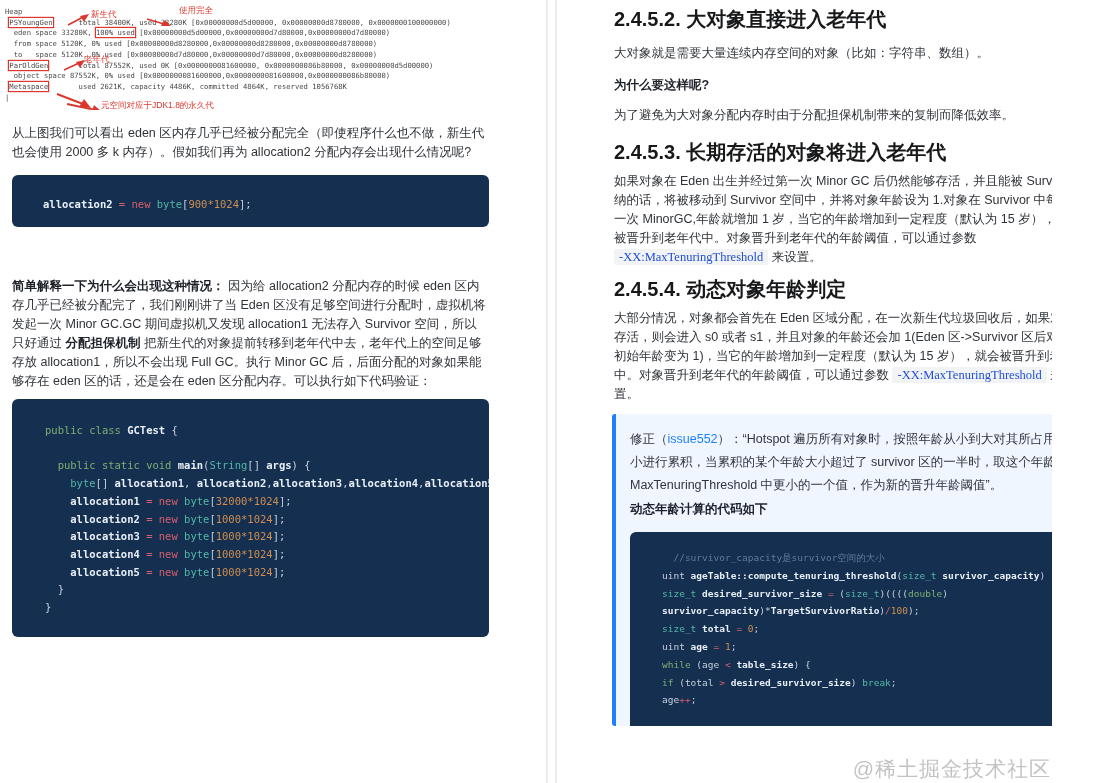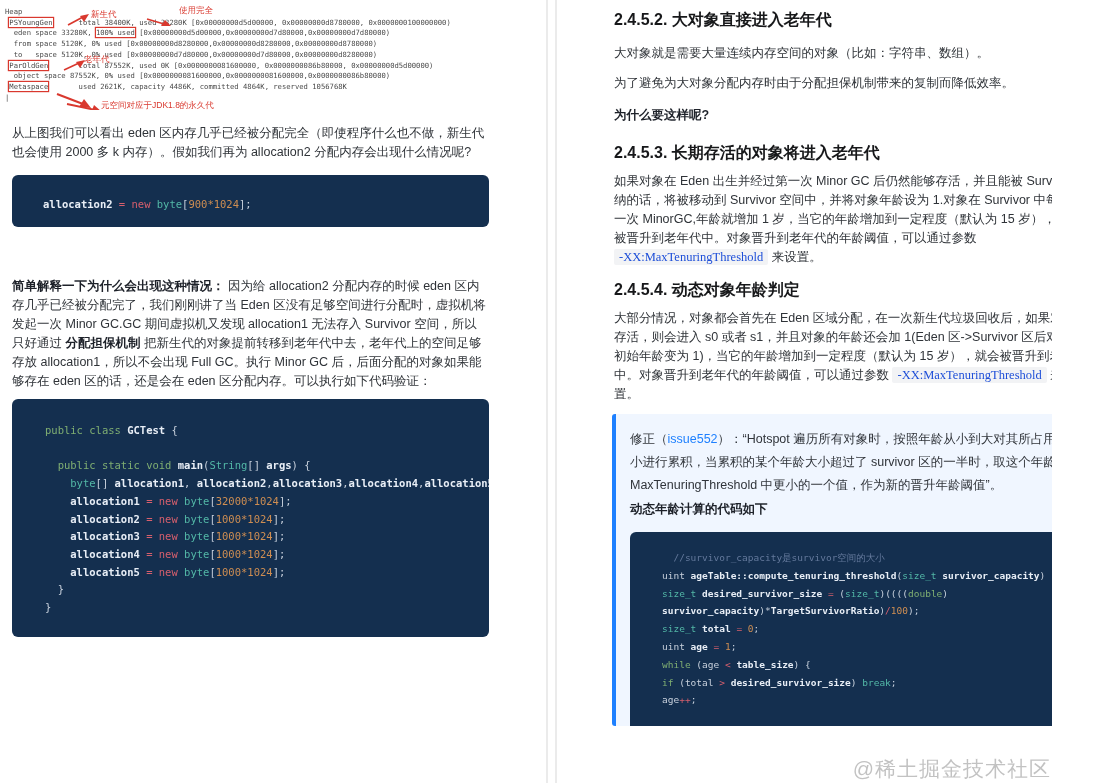--- a/index.html
+++ b/index.html
@@ -9,21 +9,21 @@
   
   .divider { position:absolute; left:546px; top:0; width:7px; height:783px;
              border-left:2px solid #ebebeb; border-right:2px solid #ebebeb; }
 
   
   .col-left  { position:absolute; left:12px; top:4px; width:477px; }
   .col-right { position:absolute; left:614px; top:0; width:478px; }
 
   .para { margin:0; font-size:12.5px; line-height:19px; color:#2f3338; }
   .bold { font-weight:700; color:#1d2129; }
-  h3.head { margin:0; font-size:16px; line-height:21px; font-weight:700; color:#17181a; }
+  h3.head { margin:0; font-size:20px; line-height:21px; font-weight:700; color:#17181a; }
 
   .icode { font-family:"Liberation Serif","DejaVu Serif",serif; background:#f2f3f5; color:#1d4ed8;
            font-size:12.5px; padding:1px 5px; border-radius:2px; white-space:nowrap; }
   .link { color:#1e80ff; text-decoration:none; cursor:pointer; }
 
   
   .code-block { background:#142f4f; border-radius:6px; overflow:hidden;
                 font-family:"DejaVu Sans Mono","Liberation Mono",monospace; }
   .cl { white-space:pre; }
   .code-block .w { color:#c7d0dc; }
@@ -138,26 +138,26 @@
   <div class="divider"></div>
 
   <div class="col-right">
 
     <h3 class="head" style="margin-top:9px">2.4.5.2. 大对象直接进入老年代</h3>
 
     <p class="para" style="margin-top:14px">
       <span>大对象就是需要大量连续内存空间的对象（比如：字符串、数组）。</span>
     </p>
 
+    <p class="para bold" style="margin-top:13px">
+      <span>为什么要这样呢?</span>
+    </p>
+
     <p class="para" style="margin-top:11px">
       <span>为了避免为大对象分配内存时由于分配担保机制带来的复制而降低效率。</span>
-    </p>
-
-    <p class="para bold" style="margin-top:13px">
-      <span>为什么要这样呢?</span>
     </p>
 
     <h3 class="head" style="margin-top:17px">2.4.5.3. 长期存活的对象将进入老年代</h3>
 
 
     <p class="para" style="margin-top:9px">
       <span>如果对象在 Eden 出生并经过第一次 Minor GC 后仍然能够存活，并且能被 Survivor 容纳的话，将被移动到 Survivor 空间中，并将对象年龄设为 1.对象在 Survivor 中每熬过一次 MinorGC,年龄就增加 1 岁，当它的年龄增加到一定程度（默认为 15 岁），就会被晋升到老年代中。对象晋升到老年代的年龄阈值，可以通过参数 </span><code class="icode">-XX:MaxTenuringThreshold</code><span> 来设置。</span>
     </p>
 
     <h3 class="head" style="margin-top:12px">2.4.5.4. 动态对象年龄判定</h3>

